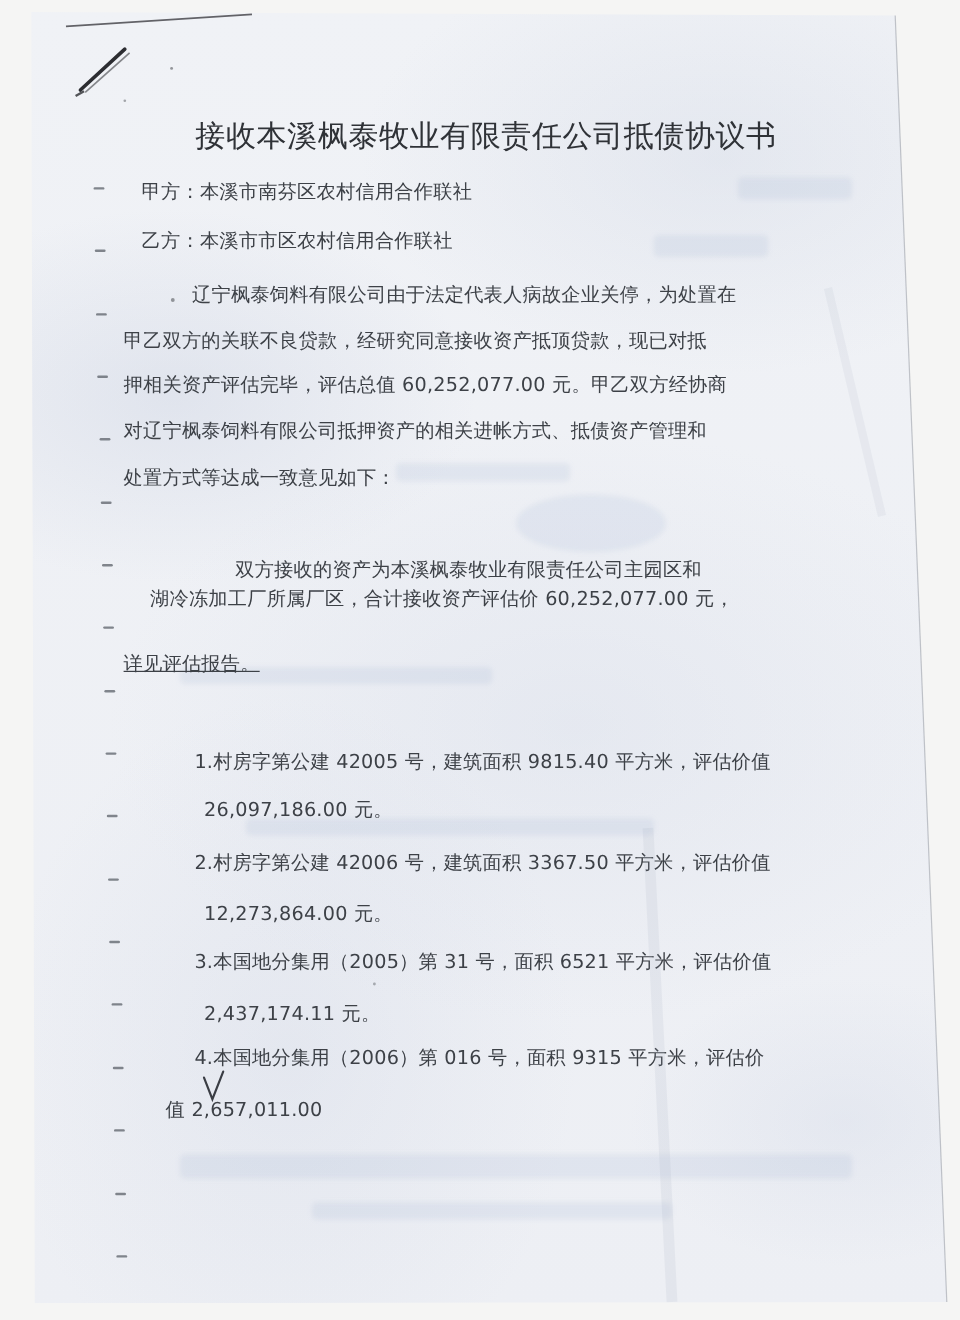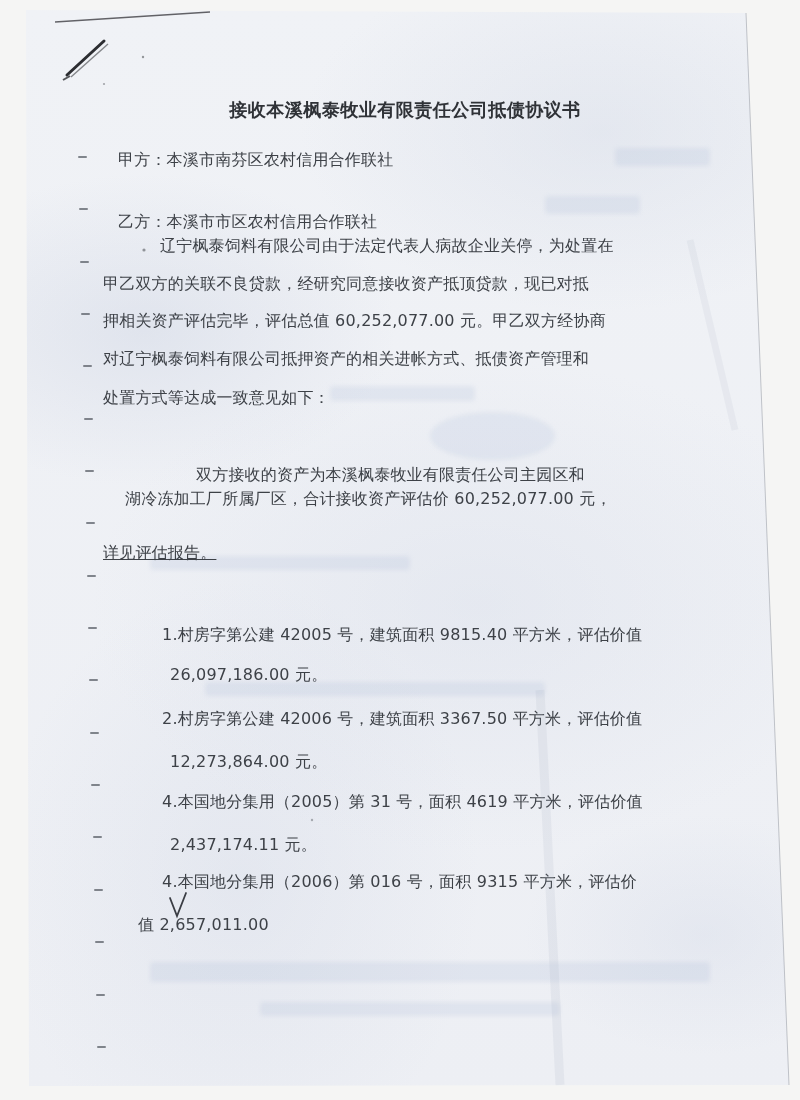--- a/index.html
+++ b/index.html
@@ -20,24 +20,24 @@
       radial-gradient(600px 380px at 60% 55%, rgba(205,212,228,.28), transparent 65%),
       radial-gradient(400px 500px at 30% 80%, rgba(198,206,224,.25), transparent 60%),
       radial-gradient(300px 200px at 88% 85%, rgba(200,208,226,.25), transparent 60%),
       linear-gradient(#f0f2f6,#edeff4);
   }
   .line{
     position:absolute;white-space:nowrap;
     color:#3d4147;font-size:16px;letter-spacing:.2px;line-height:1.1;
   }
   .b{font-weight:700;color:#34373d;}
-  .title{font-size:18px;font-weight:700;letter-spacing:.5px;color:#2f3237;
+  .title{font-size:25px;font-weight:400;letter-spacing:.5px;color:#2f3237;
          left:95px;top:100px;width:620px;text-align:center;}
   .l1{left:118px;top:151px;}
-  .l2{left:118px;top:213px;}
+  .l2{left:118px;top:192px;}
   .l3{left:160px;top:237px;}
   .l4{left:103px;top:275px;}
   .l5{left:103px;top:312px;}
   .l6{left:103px;top:350px;}
   .l7{left:103px;top:389px;}
   .l8{left:210px;top:427px;}
   .l9{left:196px;top:466px;}
   .l10{left:103px;top:490px;margin-left:22px;}
   .l11{left:103px;top:544px;text-decoration:underline;}
   .l12{left:213px;top:583px;}
@@ -98,21 +98,21 @@
     <div class="line l5">押相关资产评估完毕，评估总值 60,252,077.00 元。甲乙双方经协商</div>
     <div class="line l6">对辽宁枫泰饲料有限公司抵押资产的相关进帐方式、抵债资产管理和</div>
     <div class="line l7">处置方式等达成一致意见如下：</div>
     <div class="line l9">双方接收的资产为本溪枫泰牧业有限责任公司主园区和</div>
     <div class="line l10">湖冷冻加工厂所属厂区，合计接收资产评估价 60,252,077.00 元，</div>
     <div class="line l11">详见评估报告。</div>
     <div class="line l13">1.村房字第公建 42005 号，建筑面积 9815.40 平方米，评估价值</div>
     <div class="line l14">26,097,186.00 元。</div>
     <div class="line l15">2.村房字第公建 42006 号，建筑面积 3367.50 平方米，评估价值</div>
     <div class="line l16">12,273,864.00 元。</div>
-    <div class="line l17">4.本国地分集用（2005）第 31 号，面积 4619 平方米，评估价值</div>
+    <div class="line l17">3.本国地分集用（2005）第 31 号，面积 6521 平方米，评估价值</div>
     <div class="line l18">2,437,174.11 元。</div>
     <div class="line l19">4.本国地分集用（2006）第 016 号，面积 9315 平方米，评估价</div>
     <div class="line l20">值 2,657,011.00</div>
   </div>
 
   <svg class="overlay" width="800" height="1100" viewBox="0 0 800 1100">
 
     <line x1="55" y1="22" x2="210" y2="12" stroke="#4a4a4f" stroke-width="1.6" opacity="0.85"></line>
 
     <g>

